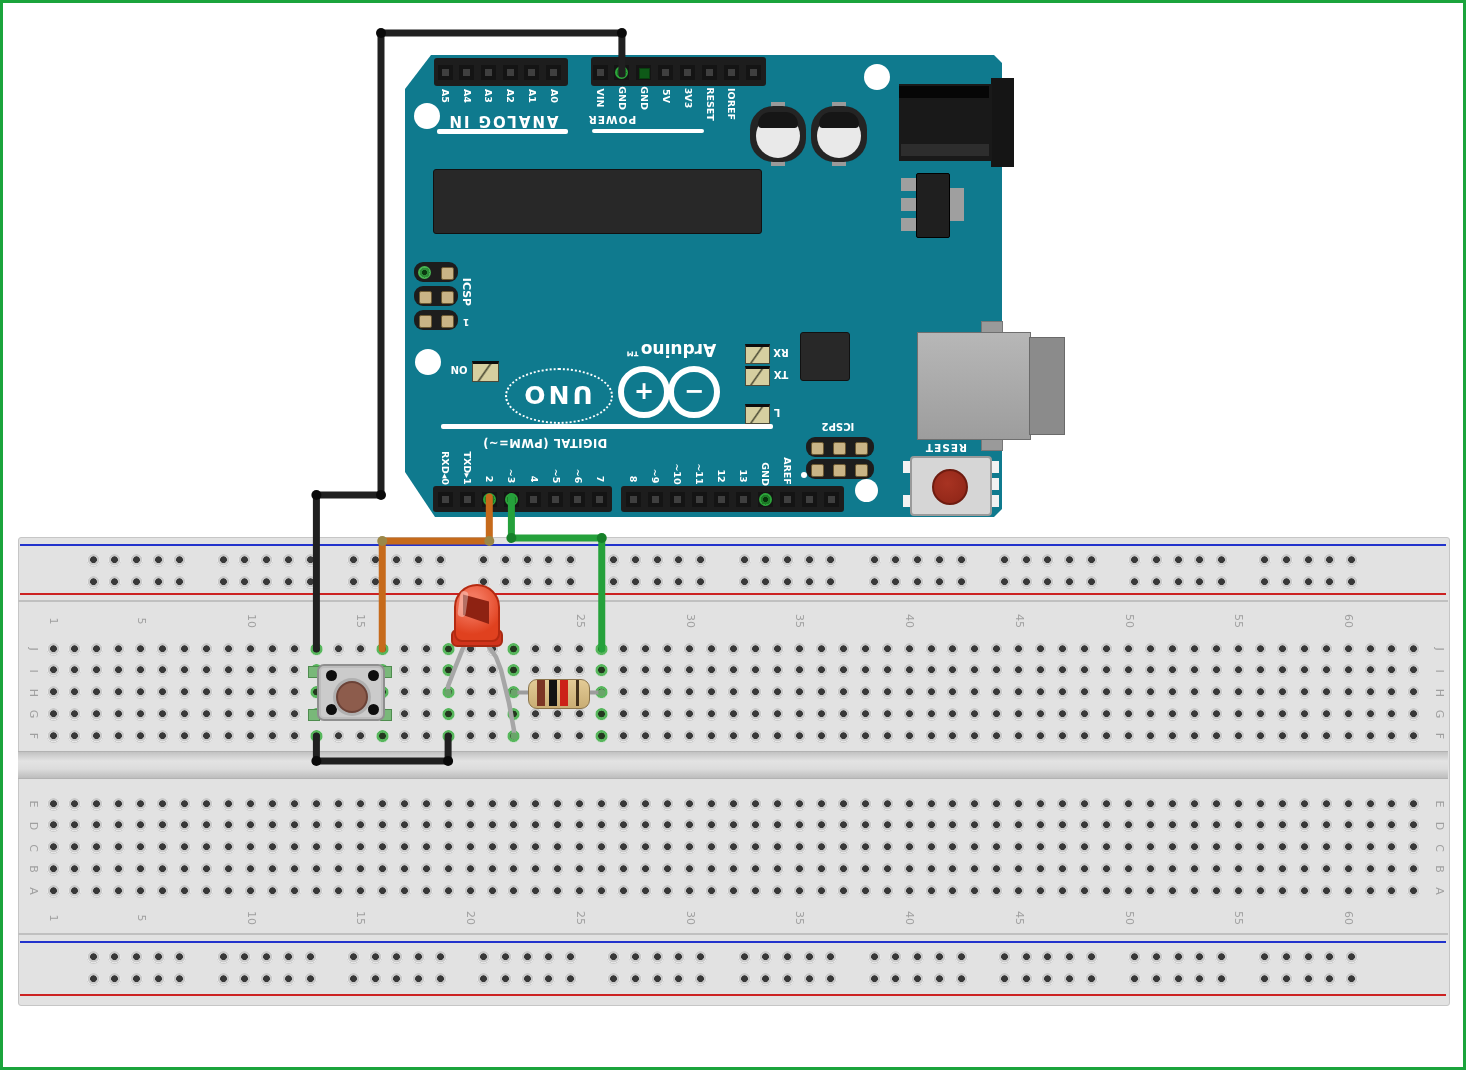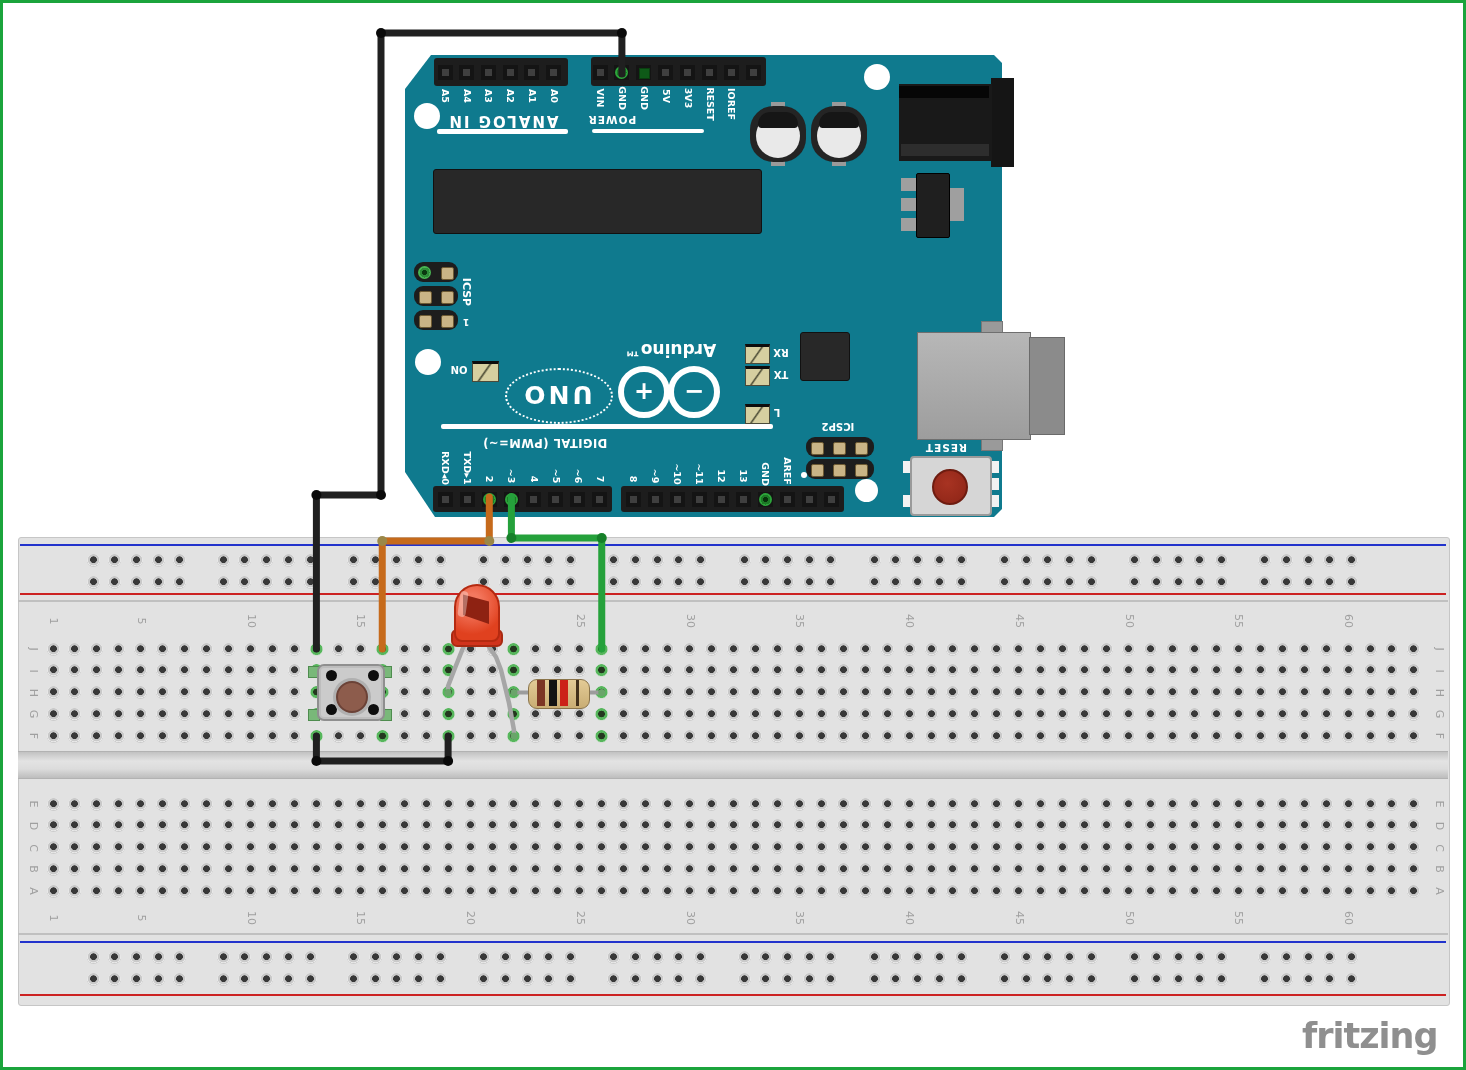--- a/index.html
+++ b/index.html
@@ -1190,14 +1190,13 @@
       <div style="position: absolute; left: 454px; top: 584px; width: 46px; height: 58px; border-radius: 23px 23px 8px 8px; background: radial-gradient(circle at 38% 30%, rgb(244, 120, 95) 0px, rgb(244, 120, 95) 18%, rgb(224, 65, 31) 70%); border: 2px solid rgb(181, 42, 16); box-sizing: border-box;"></div>
       <div style="position: absolute; left: 463px; top: 592px; width: 26px; height: 32px; background: rgb(142, 34, 18); clip-path: polygon(0px 8%, 100% 30%, 100% 100%, 0px 72%);"></div>
       <div style="position: absolute; left: 459px; top: 591px; width: 8px; height: 26px; border-radius: 6px; background: rgba(255, 255, 255, 0.35); transform: rotate(8deg);"></div>
       <div style="position: absolute; left: 528px; top: 678.5px; width: 60px; height: 28px; background: linear-gradient(rgb(227, 203, 150), rgb(201, 173, 116)); border: 1px solid rgb(138, 116, 74); border-radius: 9px;"></div>
       <div style="position: absolute; left: 537px; top: 679.5px; width: 8px; height: 26px; background: rgb(124, 53, 36);"></div>
       <div style="position: absolute; left: 549px; top: 679.5px; width: 8px; height: 26px; background: rgb(20, 20, 20);"></div>
       <div style="position: absolute; left: 560px; top: 679.5px; width: 8px; height: 26px; background: rgb(204, 34, 24);"></div>
       <div style="position: absolute; left: 576px; top: 679.5px; width: 3px; height: 26px; background: rgb(66, 48, 26);"></div>
     </div>
 
-  <div id="fritzing-logo">fritzing</div>
 </div>
 
 </body></html>

